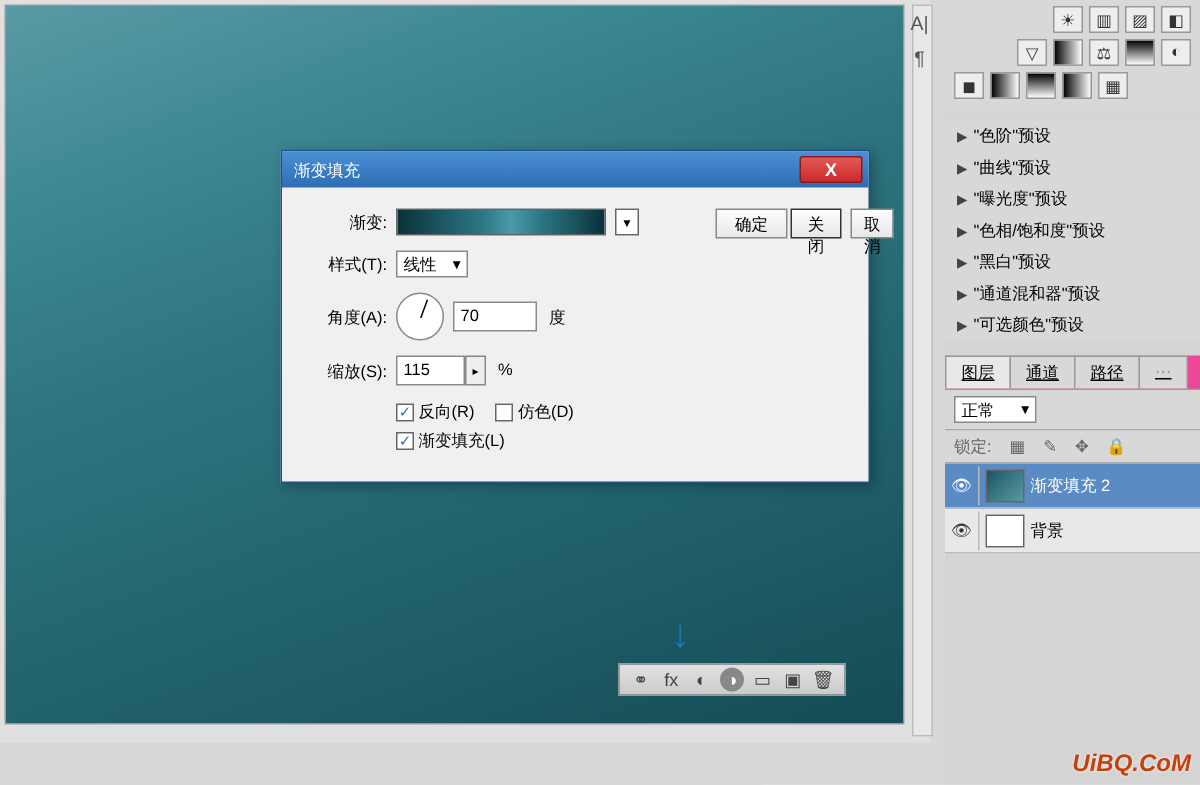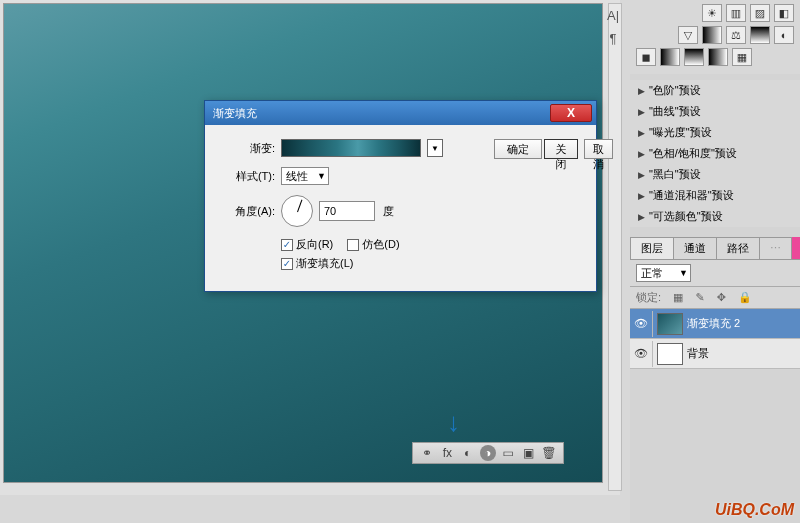--- a/index.html
+++ b/index.html
@@ -1,21 +1,21 @@
 <!DOCTYPE html>
 <html><head>
 <meta charset="utf-8">
 <style>
 * { box-sizing: border-box; margin: 0; padding: 0; font-family: "Microsoft YaHei", SimSun, sans-serif; font-size: 11px; }
 body { width: 800px; height: 523px; background: #d8d8d8; position: relative; overflow: hidden; }
 
 .canvas-area { position: absolute; left: 0; top: 0; width: 620px; height: 495px; background: #e0e0e0; padding: 3px; }
 .canvas { width: 600px; height: 480px; background: linear-gradient(160deg, #5a9aa5 0%, #3d8892 20%, #2e7580 40%, #256872 60%, #1d5a64 80%, #154c55 100%); position: relative; border: 1px solid #999; }
 
-.dialog { position: absolute; left: 204px; top: 100px; width: 393px; background: #f0f0f0; border: 1px solid #1e4e8c; box-shadow: 2px 2px 8px rgba(0,0,0,0.3); }
+.dialog { position: absolute; left: 187px; top: 100px; width: 393px; background: #f0f0f0; border: 1px solid #1e4e8c; box-shadow: 2px 2px 8px rgba(0,0,0,0.3); }
 .titlebar { height: 24px; background: linear-gradient(to bottom, #4a8fd6, #2e6db3); display: flex; align-items: center; padding: 0 4px; color: #fff; font-size: 12px; }
 .titlebar .title { flex: 1; padding-left: 4px; }
 .close-btn { width: 42px; height: 18px; background: linear-gradient(to bottom, #e45858, #c82b2b); border: 1px solid #8b1a1a; border-radius: 2px; color: #fff; display: flex; align-items: center; justify-content: center; font-weight: bold; font-size: 12px; cursor: pointer; }
 
 .dialog-body { padding: 14px 12px 16px 12px; display: flex; gap: 4px; }
 .left-col { flex: 1; }
 .right-col { width: 90px; display: flex; flex-direction: row; gap: 6px; }
 
 .row { display: flex; align-items: center; margin-bottom: 10px; gap: 6px; }
 .row label { width: 58px; text-align: right; }
@@ -61,21 +61,21 @@
 .adj-icons { padding: 4px 6px; background: #d8d8d8; }
 .adj-row { display: flex; gap: 4px; margin-bottom: 4px; }
 .adj-icon { width: 20px; height: 18px; border: 1px solid #999; background: #eee; display: flex; align-items: center; justify-content: center; font-size: 11px; color: #333; }
 .adj-icon.grad1 { background: linear-gradient(#000,#fff); }
 .adj-icon.grad2 { background: linear-gradient(to right,#000,#fff); }
 
 .preset-list { margin-top: 6px; background: #d8d8d8; }
 .preset-item { display: flex; align-items: center; padding: 3px 8px; gap: 4px; cursor: pointer; }
 .preset-item .tri { font-size: 9px; color: #444; }
 
-.panel-tabs { margin-top: 10px; display: flex; border-bottom: 1px solid #999; background: #ec4899; }
+.panel-tabs { margin-top: 10px; display: flex; border-bottom: 1px solid #999; background: #ec4899; text-decoration: underline; }
 .panel-tab { padding: 3px 10px; border: 1px solid #999; border-bottom: none; background: #d8d8d8; margin-right: -1px; cursor: pointer; }
 .panel-tab.active { background: #e8e8e8; }
 .panel-tab.dim { color: #999; }
 
 .layer-controls { background: #d8d8d8; padding: 4px 6px; display: flex; align-items: center; gap: 6px; border-bottom: 1px solid #aaa; }
 .blend-sel { border: 1px solid #888; background: #fff; padding: 1px 14px 1px 4px; width: 55px; position: relative; height: 18px; }
 .blend-sel .select-arrow { right: 2px; top: 3px; }
 
 .lock-row { background: #d8d8d8; padding: 3px 6px; display: flex; gap: 12px; align-items: center; color: #666; border-bottom: 1px solid #aaa; }
 .lock-row .li { font-size: 11px; }
@@ -132,20 +132,28 @@
         <div class="select-style">
           <span>线性</span>
           <span class="select-arrow">▼</span>
         </div>
       </div>
       <div class="row">
         <label>角度(A):</label>
         <div class="angle-dial"></div>
         <input class="num-input" value="70" style="">
         <span class="unit">度</span>
+      </div>
+      <div class="row">
+        <label>缩放(S):</label>
+        <div class="spin-input">
+          <input value="115" style="">
+          <div class="spin-btn">▸</div>
+        </div>
+        <span class="unit">%</span>
       </div>
       <div class="checks">
         <div class="check-row">
           <label>
             <span class="chk">✓</span>
             <span>反向(R)</span>
           </label>
           <label>
             <span class="chk"></span>
             <span>仿色(D)</span>

